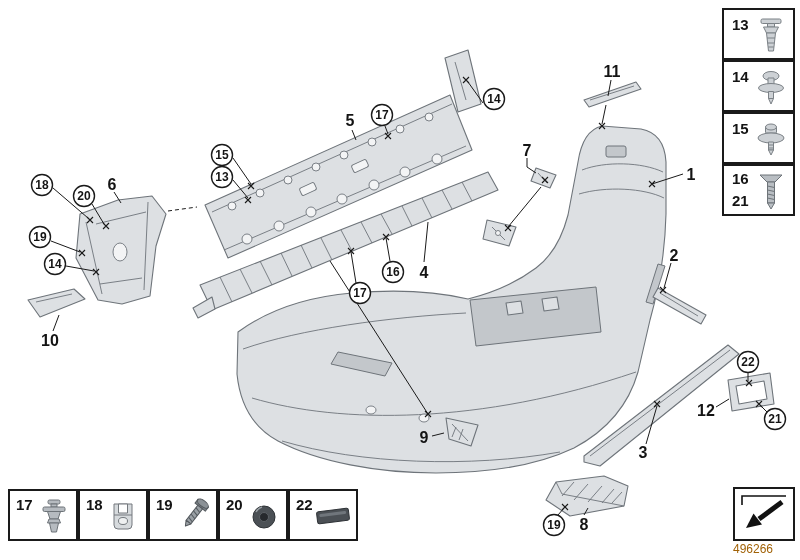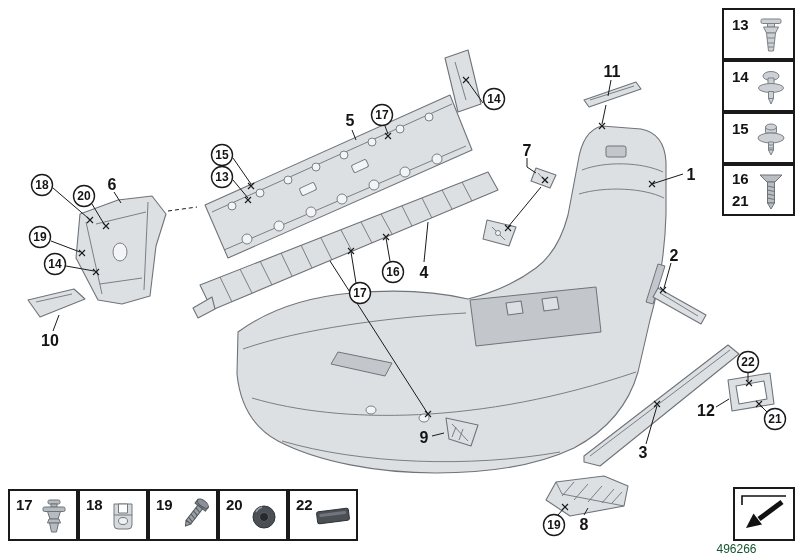--- a/index.html
+++ b/index.html
@@ -20,22 +20,22 @@
   .dash{stroke-dasharray:4 3;}
   .xm{fill:none;stroke:var(--line);stroke-width:1.1;}
   .ccirc{fill:#fff;stroke:var(--line);stroke-width:1.4;}
   text.plain{font:700 16px "Liberation Sans",sans-serif;fill:#141414;text-anchor:middle;}
   text.circ{font:700 12px "Liberation Sans",sans-serif;fill:#141414;text-anchor:middle;}
   
   .lbox{position:absolute;background:#fff;border:2px solid #1a1a1a;box-sizing:border-box;}
   .lnum{position:absolute;font:700 15px "Liberation Sans",sans-serif;color:#141414;}
   .licon{position:absolute;}
   .fast{stroke-linejoin:round;}
-  #drawing-number{position:absolute;left:700px;top:542px;width:73px;text-align:center;
-                  font:400 12px "Liberation Sans",sans-serif;color:#14532d;}
+  #drawing-number{position:absolute;left:700px;top:542px;width:73px;text-align:right;
+                  font:400 12px "Liberation Sans",sans-serif;color:#a16207;}
 </style>
 </head>
 <body>
 
 <div id="stage">
 
   <svg class="main" width="800" height="560" viewBox="0 0 800 560">
 
     <g>
       <path class="part" d="M80,214 L118,200 L152,196 L166,214 L156,246 L150,296 L122,304 L98,300 L76,258 Z"></path>

